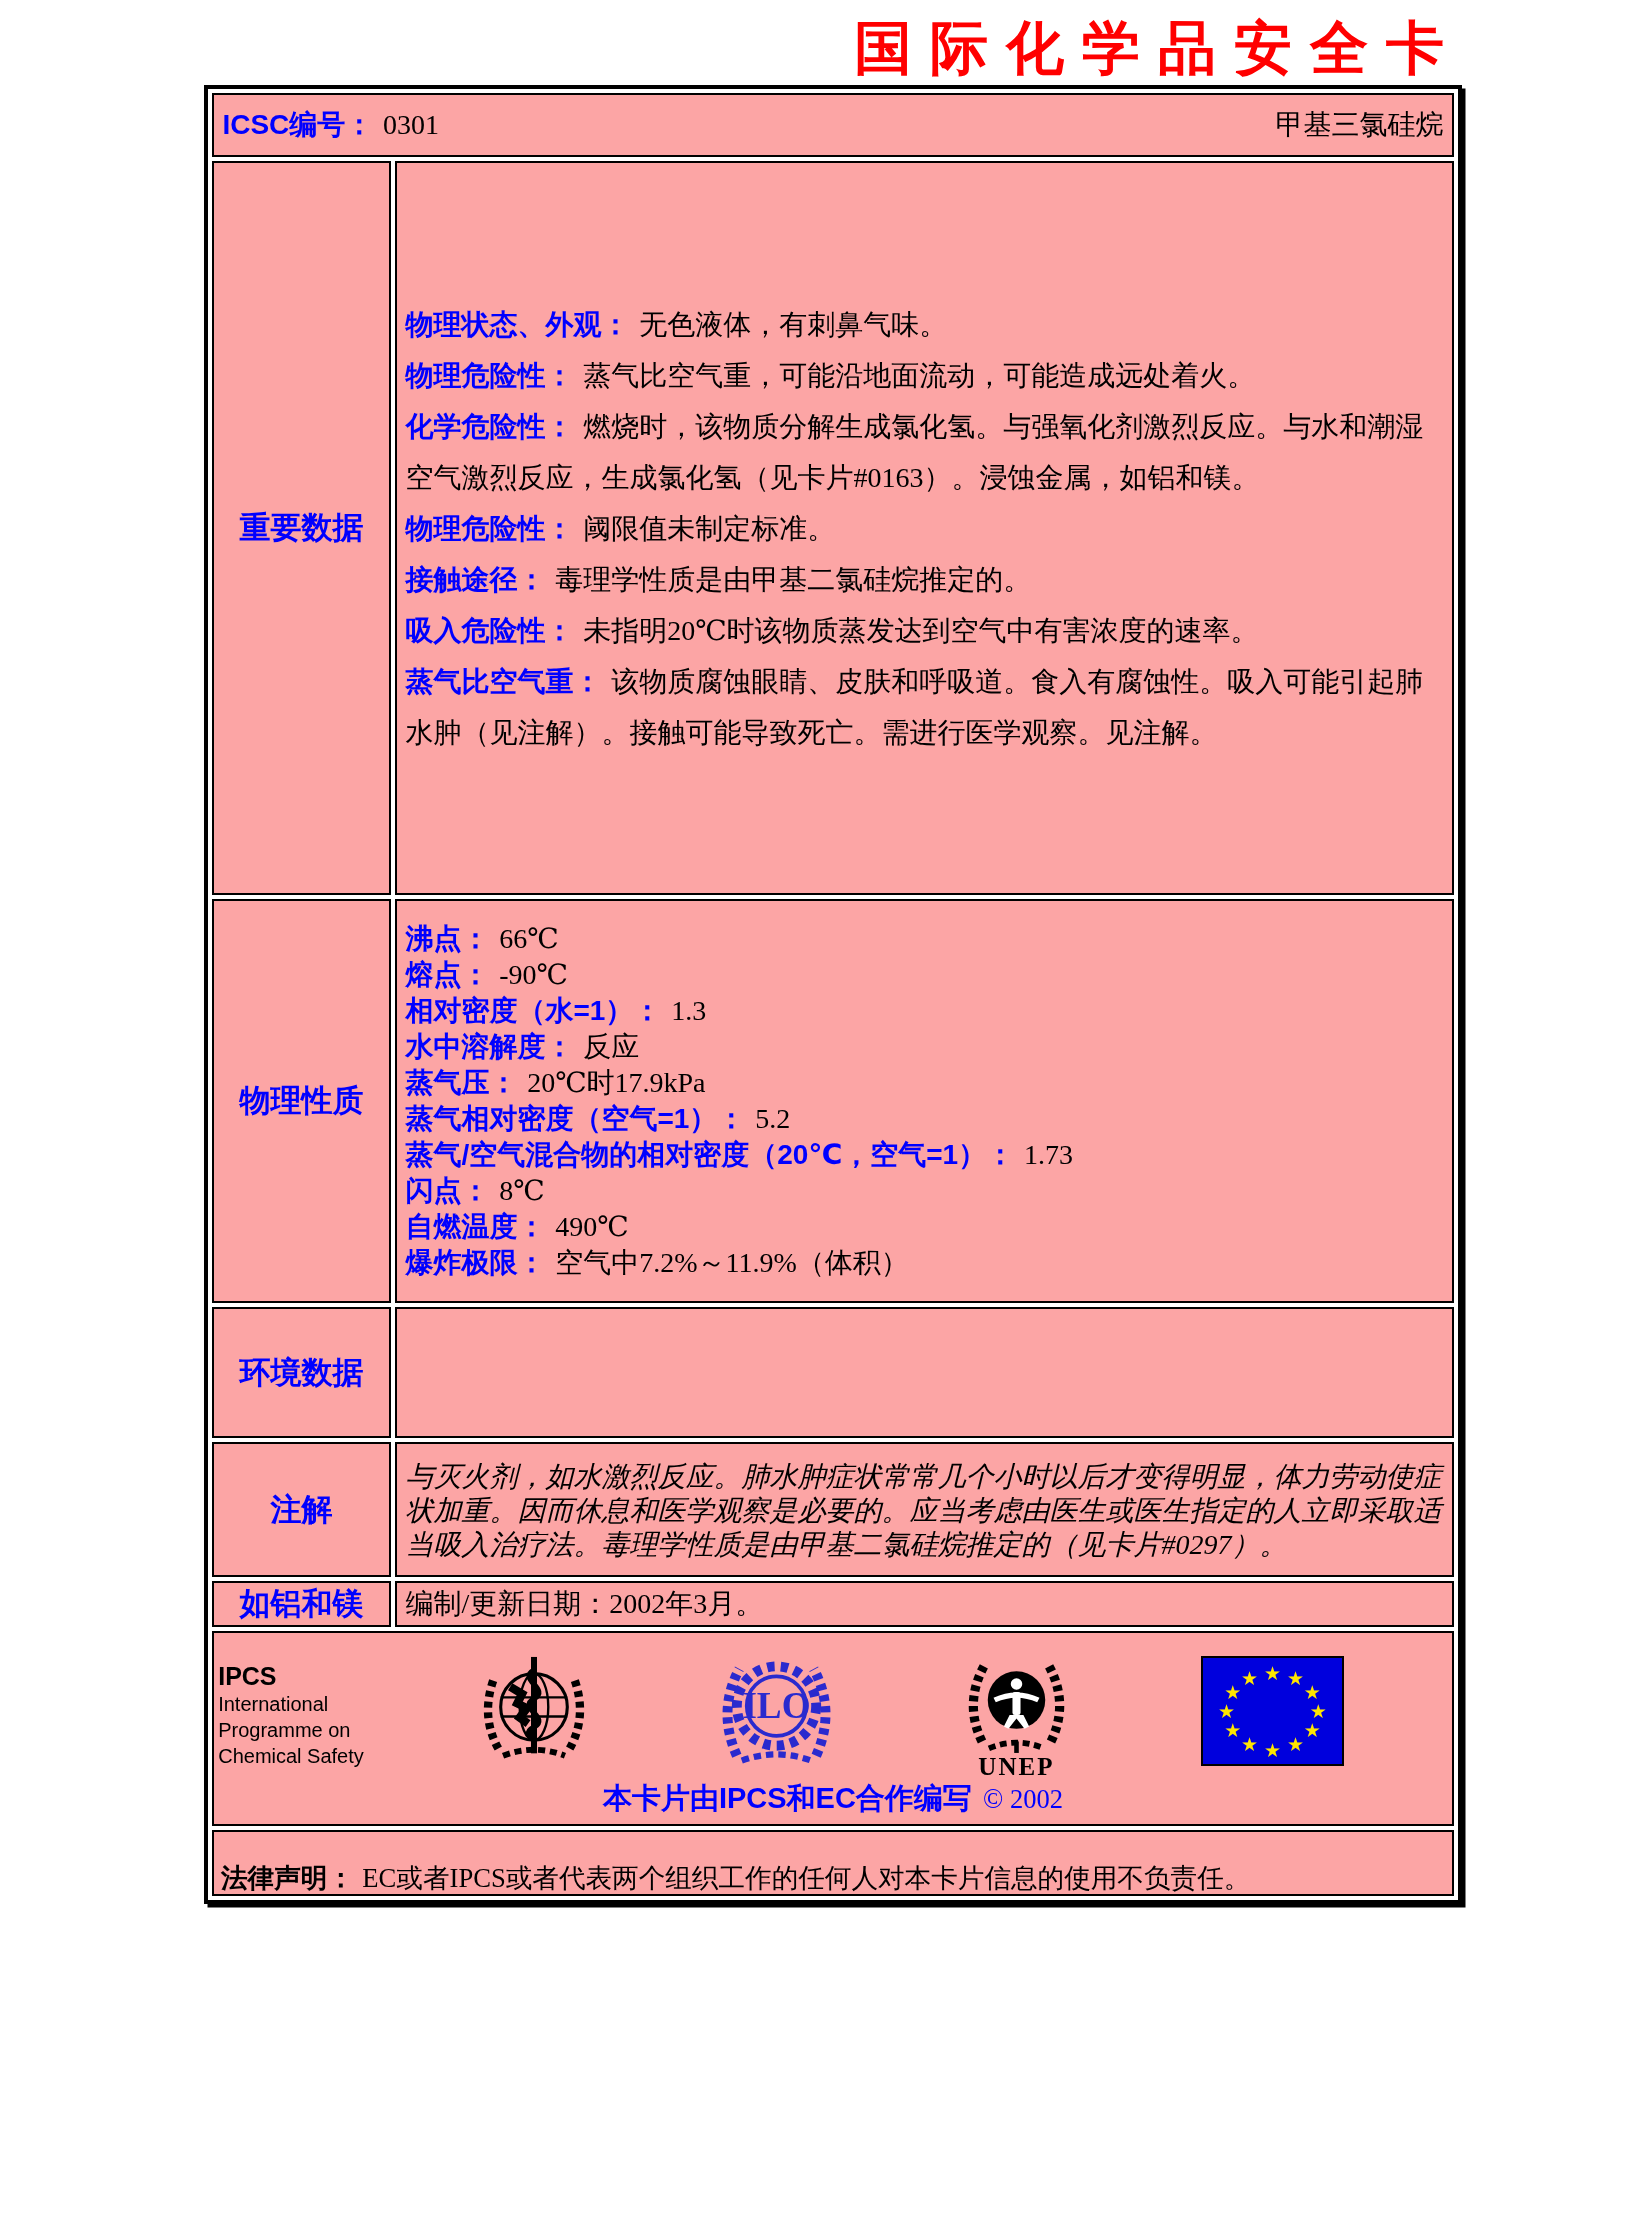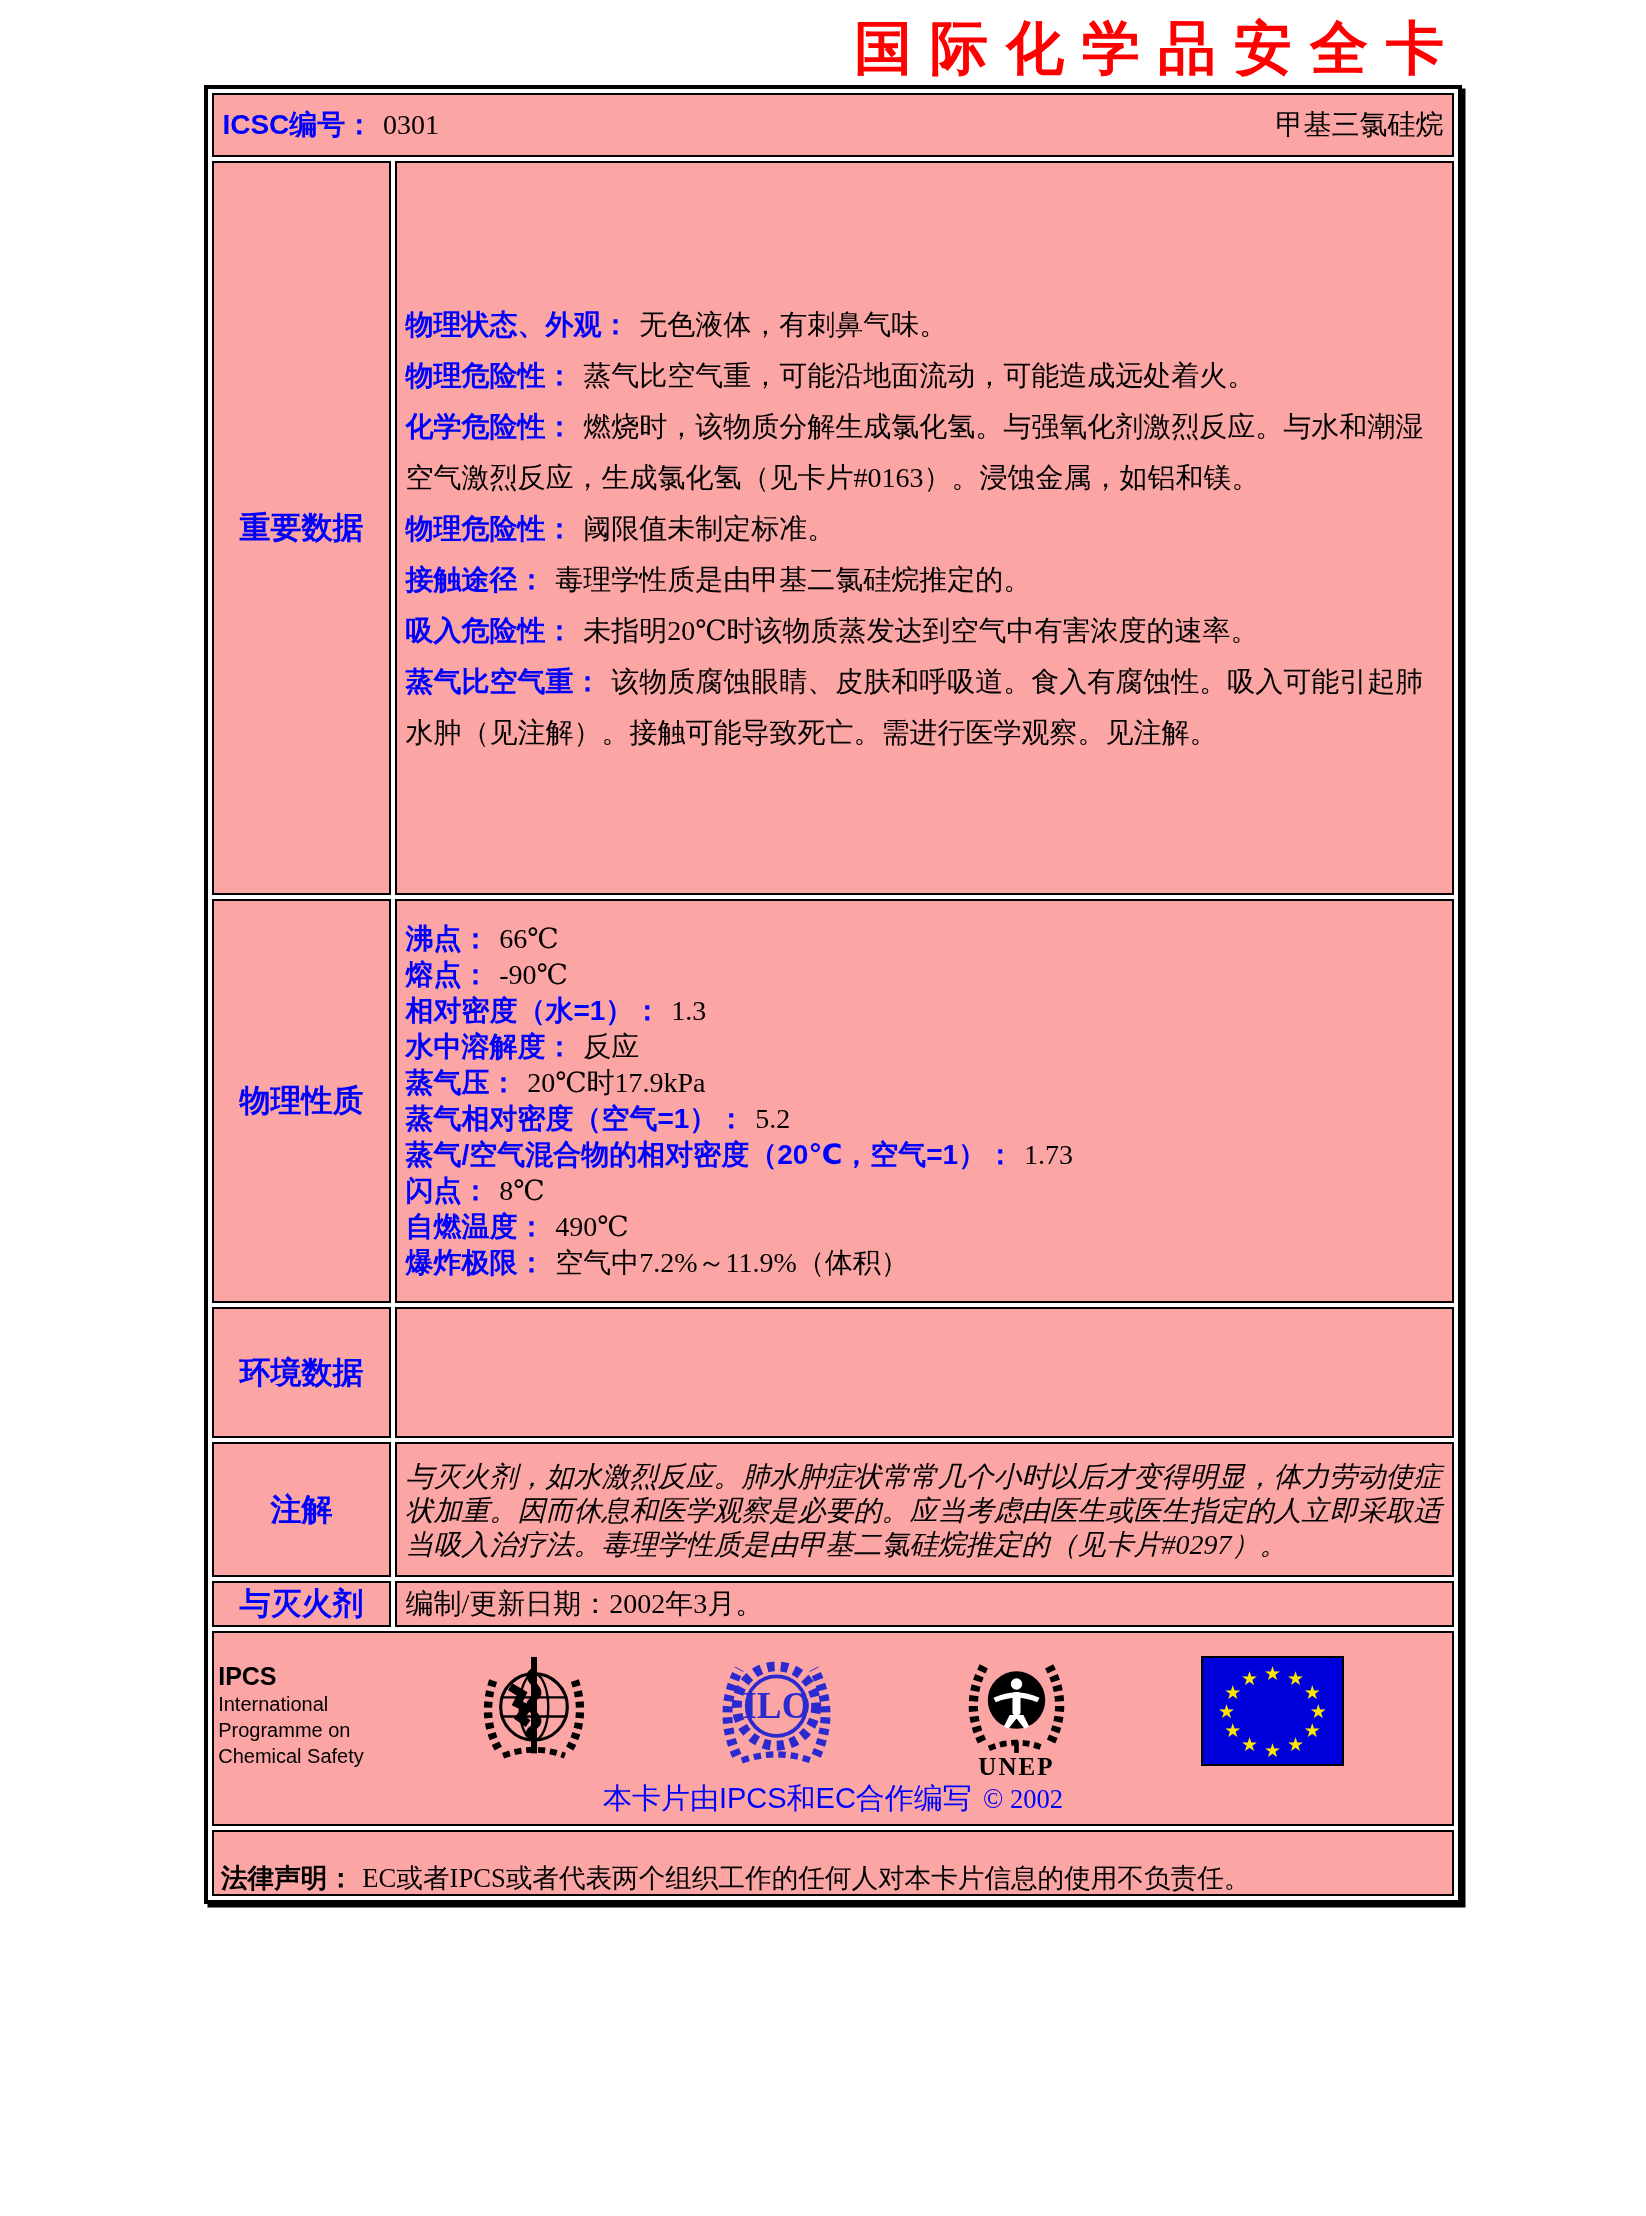--- a/index.html
+++ b/index.html
@@ -88,21 +88,21 @@
   }
   .eu-star{
     position:absolute;color:var(--star);font-size:19px;
     font-family:"DejaVu Sans",sans-serif;line-height:19px;
     transform:translate(-50%,-50%);
   }
   .credit-line{
     position:absolute;left:0;bottom:4.2px;width:100%;text-align:center;
     font-size:29px;color:var(--blue);
   }
-  .credit-main{font-family:"Liberation Sans","DejaVu Sans",sans-serif;font-weight:normal;}
+  .credit-main{font-family:"Liberation Sans","DejaVu Sans",sans-serif;font-weight:bold;}
   .credit-year{font-family:"Liberation Serif","DejaVu Serif",serif;font-weight:normal;font-size:26.6px;margin-left:11.2px;text-align:right;}
   .legal-line{font-size:26.6px;line-height:32px;padding:0 7px;margin-top:30px;}
   .legal-lab{
     font-family:"Liberation Sans","DejaVu Sans",sans-serif;
     font-weight:bold;color:var(--ink);margin-right:8.4px;
   }
 </style>
 </head>
 <body>
 
@@ -178,21 +178,21 @@
   </tr>
 
   <tr>
     <td class="lab">注解</td>
     <td class="content h-note">
       <span class="note-text">与灭火剂，如水激烈反应。肺水肿症状常常几个小时以后才变得明显，体力劳动使症状加重。因而休息和医学观察是必要的。应当考虑由医生或医生指定的人立即采取适当吸入治疗法。毒理学性质是由甲基二氯硅烷推定的（见卡片#0297）。</span>
     </td>
   </tr>
 
   <tr>
-    <td class="lab">与灭火剂</td>
+    <td class="lab">如铝和镁</td>
     <td class="content h-add">
       <span class="add-line">编制/更新日期：2002年3月。</span>
     </td>
   </tr>
 
   <tr>
     <td colspan="2" class="h-logos logos-cell">
       <div class="logos-wrap">
 
         <div class="ipcs-block">

